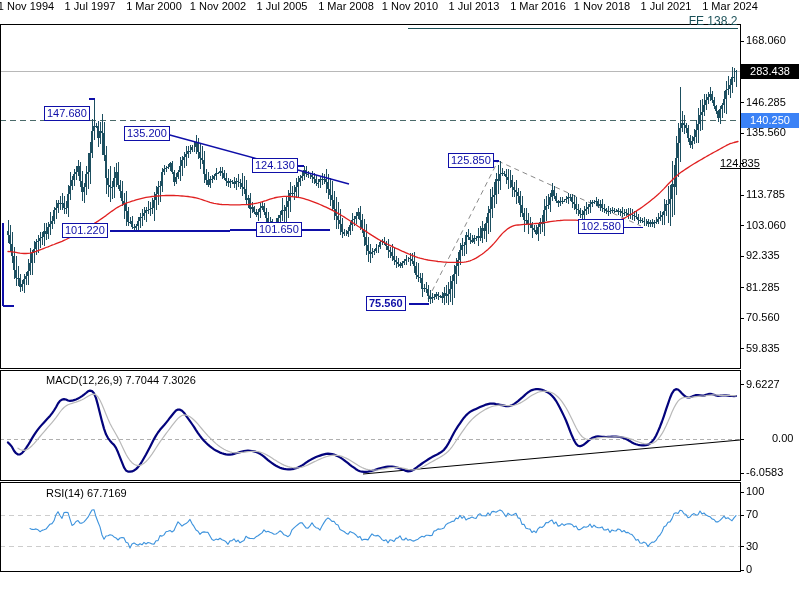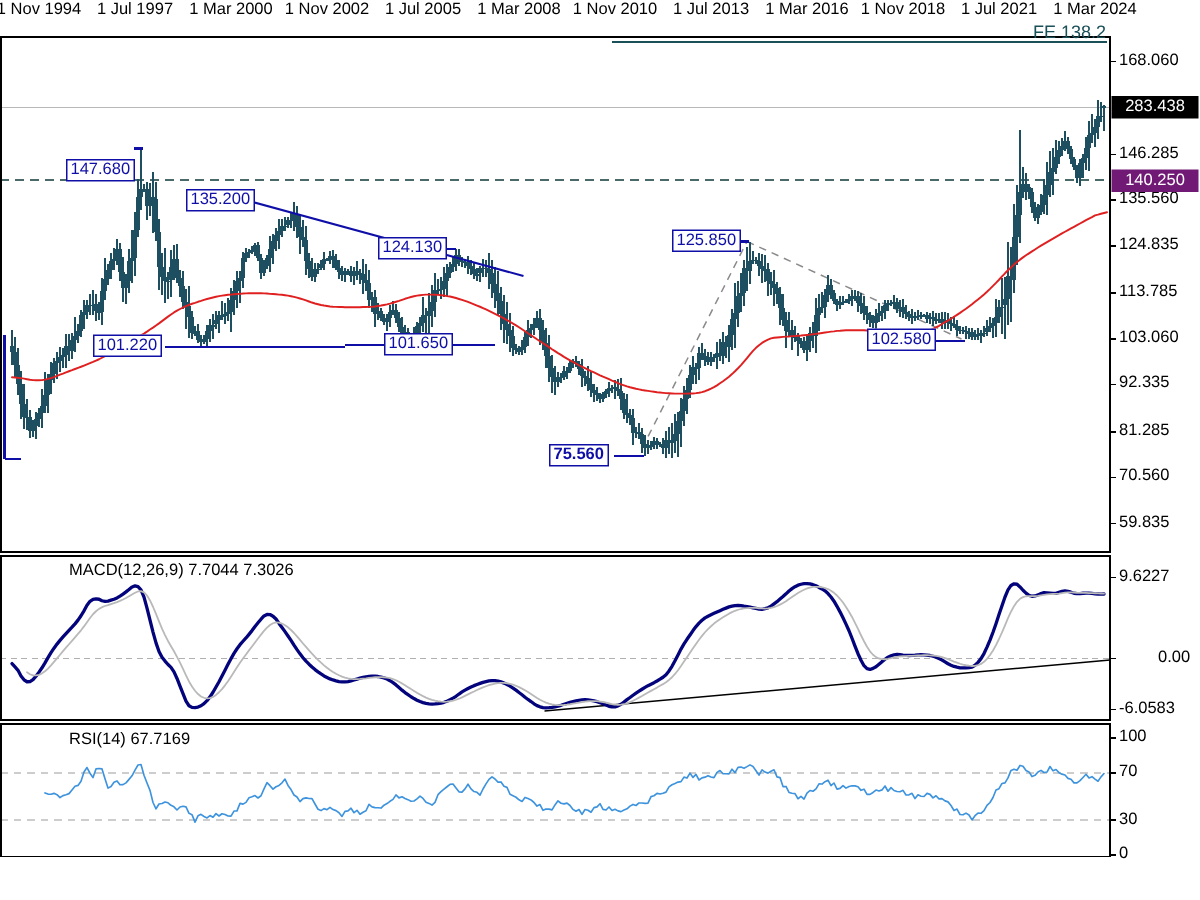--- a/index.html
+++ b/index.html
@@ -10,21 +10,21 @@
        color:#d2d2da;z-index:0;}
   .titlebar{position:absolute;left:7px;top:6px;font-size:11px;color:#000;z-index:5;white-space:nowrap;}
   .titlebar .tri{font-size:8px;color:#222;margin-right:6px;vertical-align:1px;cursor:pointer;}
   .titlebar .ohlc{margin-left:8px;}
   .felabel{position:absolute;left:688px;top:14px;width:50px;text-align:center;font-size:12px;
        color:#1a5058;z-index:5;}
   .indlabel{position:absolute;left:14px;font-size:11px;color:#000;z-index:5;white-space:nowrap;padding-left:32px;}
   .pricelabel{position:absolute;left:741px;width:58px;height:15px;line-height:15px;
        font-size:11px;text-align:center;color:#fff;z-index:6;}
   .pricelabel.current{top:64px;background:#000;}
-  .pricelabel.level{top:113px;background:#701a75;}
+  .pricelabel.level{top:113px;background:#3b82f6;}
   .axlab{position:absolute;font-size:11px;color:#000;white-space:nowrap;z-index:4;}
   .anno{position:absolute;background:#fff;font-size:11px;line-height:13px;padding:0 2px;
        white-space:nowrap;z-index:5;}
   .datelab{position:absolute;top:578px;width:70px;margin-left:-35px;text-align:center;
        font-size:11px;color:#000;z-index:4;}
   #gen{position:absolute;left:0;top:0;width:800px;height:600px;pointer-events:none;z-index:4;}
 </style>
 </head>
 <body>
 
@@ -73,21 +73,21 @@
       <line x1="740" y1="473.0173545" x2="744" y2="473.0173545" stroke="#000" stroke-width="1" fill="none" shape-rendering="crispEdges"></line>
       <line x1="740" y1="492" x2="744" y2="492" stroke="#000" stroke-width="1" fill="none" shape-rendering="crispEdges"></line>
       <line x1="740" y1="515.4" x2="744" y2="515.4" stroke="#000" stroke-width="1" fill="none" shape-rendering="crispEdges"></line>
       <line x1="740" y1="546.6" x2="744" y2="546.6" stroke="#000" stroke-width="1" fill="none" shape-rendering="crispEdges"></line>
       <line x1="740" y1="570" x2="744" y2="570" stroke="#000" stroke-width="1" fill="none" shape-rendering="crispEdges"></line>
     </svg>
   <div id="gen">
       <div class="axlab" style="left: 746px; top: 34px;">168.060</div>
       <div class="axlab" style="left: 746px; top: 95.9499px;">146.285</div>
       <div class="axlab" style="left: 746px; top: 126.463px;">135.560</div>
-      <div class="axlab" style="left: 746px; top: 156.975px;">124.835</div>
+      <div class="axlab" style="left: 720px; top: 156.975px; text-decoration: underline;">124.835</div>
       <div class="axlab" style="left: 746px; top: 188.412px;">113.785</div>
       <div class="axlab" style="left: 746px; top: 218.925px;">103.060</div>
       <div class="axlab" style="left: 746px; top: 249.438px;">92.335</div>
       <div class="axlab" style="left: 746px; top: 280.875px;">81.285</div>
       <div class="axlab" style="left: 746px; top: 311.387px;">70.560</div>
       <div class="axlab" style="left: 746px; top: 341.9px;">59.835</div>
       <div class="axlab" style="left: 746px; top: 377.969px; text-align: center;">9.6227</div>
       <div class="axlab" style="left: 746px; top: 432px; padding-left: 26px;">0.00</div>
       <div class="axlab" style="left: 746px; top: 466.017px;">-6.0583</div>
       <div class="axlab" style="left: 746px; top: 485px;">100</div>

